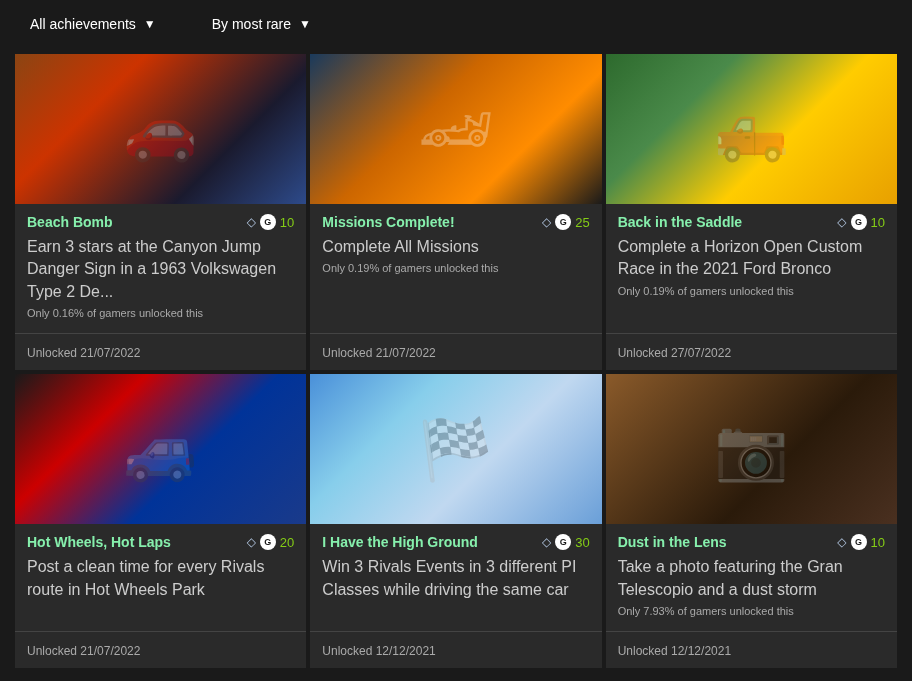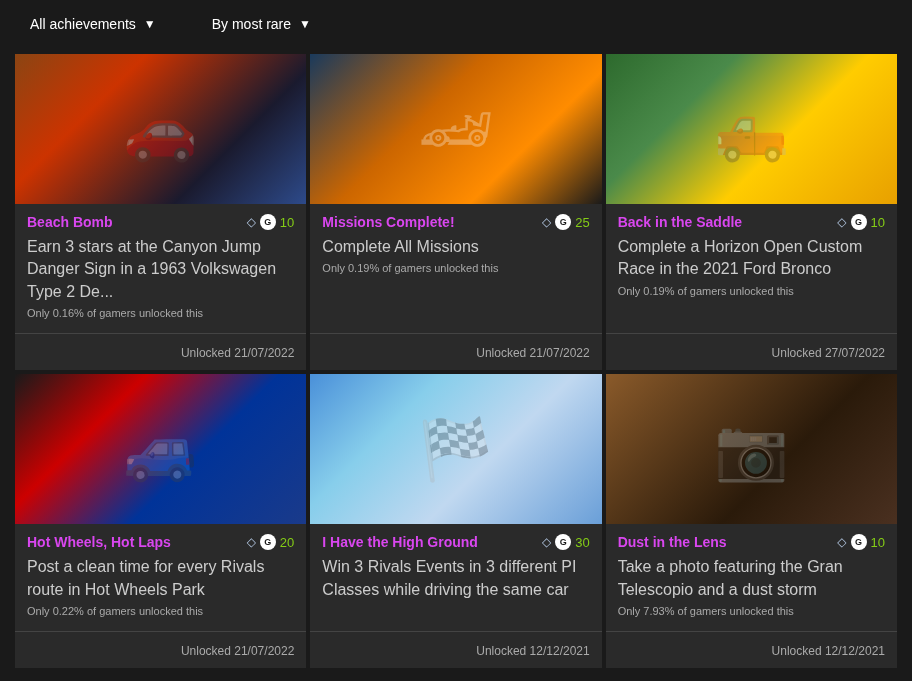--- a/index.html
+++ b/index.html
@@ -75,21 +75,21 @@
     }
     .achievement-header {
       display: flex;
       align-items: center;
       justify-content: space-between;
       margin-bottom: 6px;
     }
     .achievement-title {
       font-size: 14px;
       font-weight: 700;
-      color: #d946ef;
+      color: #86efac;
     }
     .achievement-score {
       display: flex;
       align-items: center;
       gap: 4px;
       flex-shrink: 0;
     }
     .diamond-icon {
       color: #b0c4de;
       font-size: 12px;
@@ -124,21 +124,20 @@
     }
     .achievement-divider {
       height: 1px;
       background: #444;
       margin: 6px 0;
     }
     .achievement-unlocked {
       font-size: 12px;
       color: #aaa;
       padding: 6px 12px 10px 12px;
-      text-align: right;
     }
   </style>
 </head>
 <body>
 
 <div class="toolbar">
   <div class="dropdown">
     <span class="dropdown-label">All achievements</span>
     <span class="dropdown-icon">▼</span>
   </div>
@@ -213,21 +212,20 @@
     <div class="achievement-body">
       <div class="achievement-header">
         <span class="achievement-title">Hot Wheels, Hot Laps</span>
         <div class="achievement-score">
           <span class="diamond-icon">◇</span>
           <span class="gamerscore-icon">G</span>
           <span class="score-number">20</span>
         </div>
       </div>
       <div class="achievement-desc">Post a clean time for every Rivals route in Hot Wheels Park</div>
-      <div class="achievement-rarity">Only 0.22% of gamers unlocked this</div>
     </div>
     <div class="achievement-divider"></div>
     <div class="achievement-unlocked">Unlocked 21/07/2022</div>
   </div>
     <div class="achievement-card">
     <div class="achievement-image img-high-ground">
       <div class="achievement-image-inner" style="font-size:60px;opacity:0.3;">🏁</div>
     </div>
     <div class="achievement-body">
       <div class="achievement-header">

